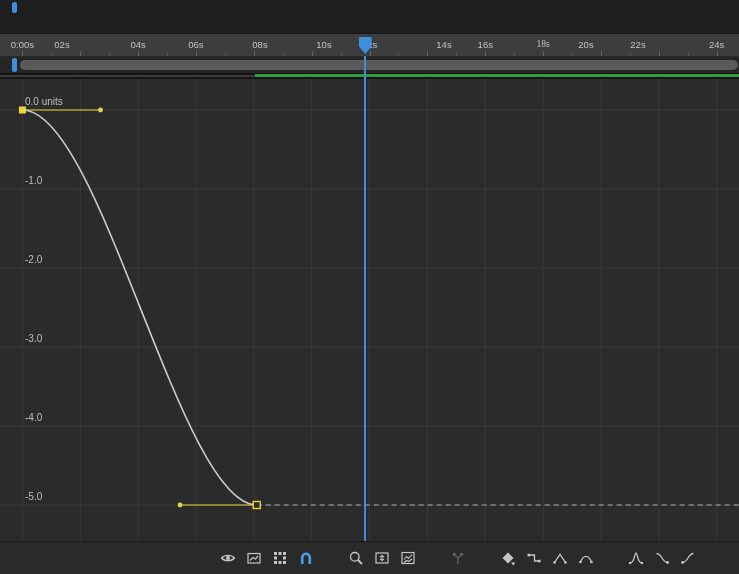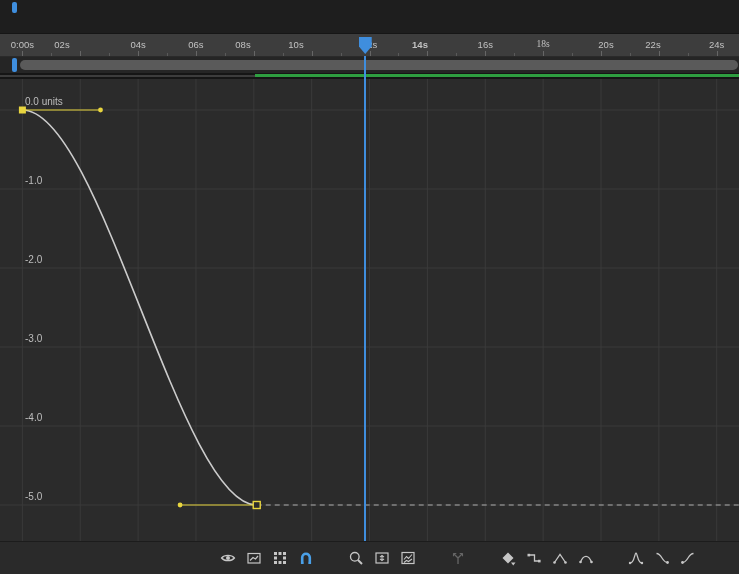--- a/index.html
+++ b/index.html
@@ -54,28 +54,28 @@
 
   <div class="topstrip">
     <div class="nav-handle"></div>
   </div>
 
   <div class="ruler" id="ruler">
       <span class="tlabel" style="left: 22.4px;">0:00s</span>
       <span class="tlabel" style="left: 62px;">02s</span>
       <span class="tlabel" style="left: 138.12px;">04s</span>
       <span class="tlabel" style="left: 195.98px;">06s</span>
-      <span class="tlabel" style="left: 243px;">08s</span>
-      <span class="tlabel" style="left: 296px; text-align: center;">10s</span>
+      <span class="tlabel" style="left: 260px;">08s</span>
+      <span class="tlabel" style="left: 324px; text-align: center;">10s</span>
       <span class="tlabel" style="left: 369.56px;">12s</span>
-      <span class="tlabel" style="left: 420px; font-weight: bold;">14s</span>
+      <span class="tlabel" style="left: 444px;">14s</span>
       <span class="tlabel" style="left: 485.28px;">16s</span>
       <span class="tlabel" style="left: 543.14px; font-family: Liberation Serif, serif;">18s</span>
-      <span class="tlabel" style="left: 606px;">20s</span>
-      <span class="tlabel" style="left: 653px;">22s</span>
+      <span class="tlabel" style="left: 586px;">20s</span>
+      <span class="tlabel" style="left: 638px;">22s</span>
       <span class="tlabel" style="left: 716.72px;">24s</span>
       <div class="tick major" style="left: 22.4px;"></div>
       <div class="tick" style="left: 51.33px;"></div>
       <div class="tick major" style="left: 80.26px;"></div>
       <div class="tick" style="left: 109.19px;"></div>
       <div class="tick major" style="left: 138.12px;"></div>
       <div class="tick" style="left: 167.05px;"></div>
       <div class="tick major" style="left: 195.98px;"></div>
       <div class="tick" style="left: 224.91px;"></div>
       <div class="tick major" style="left: 253.84px;"></div>

